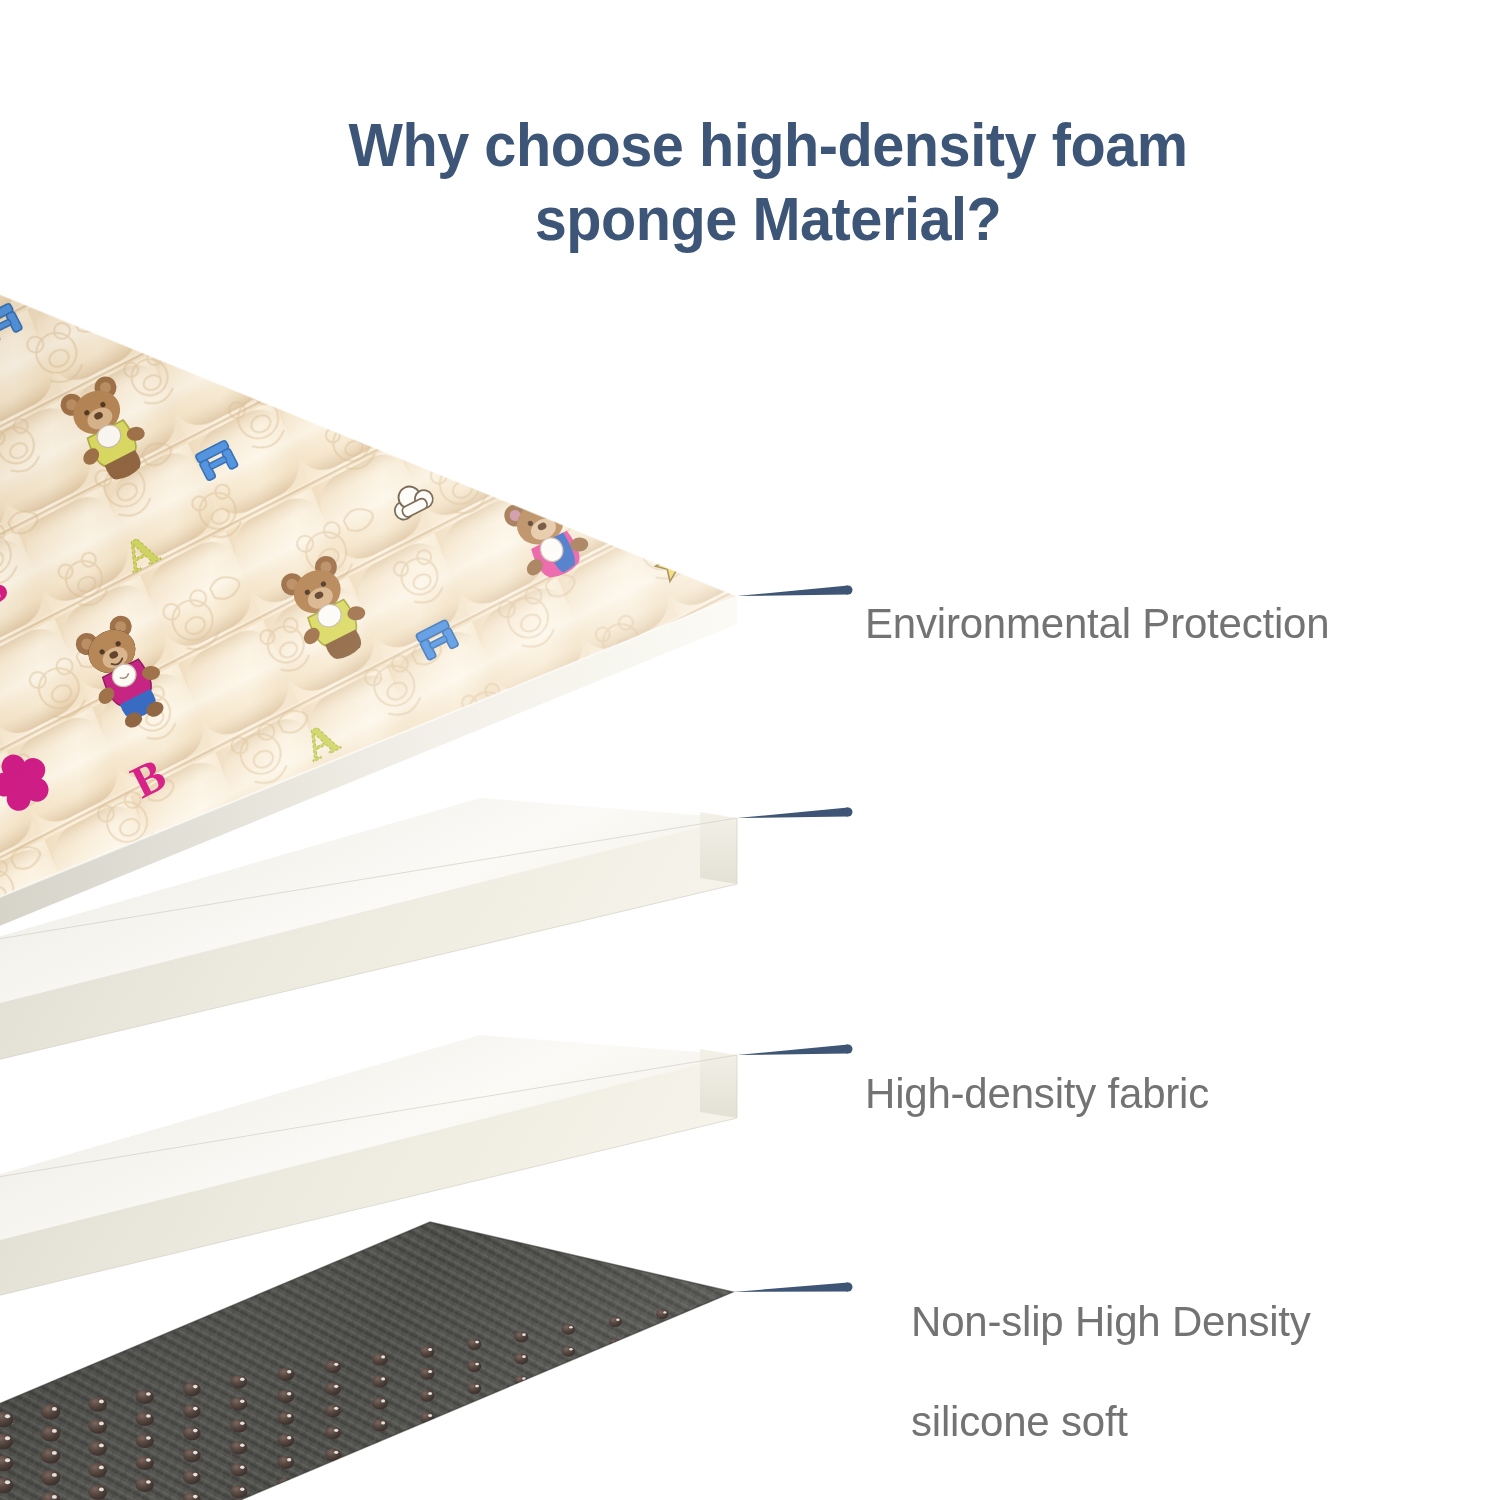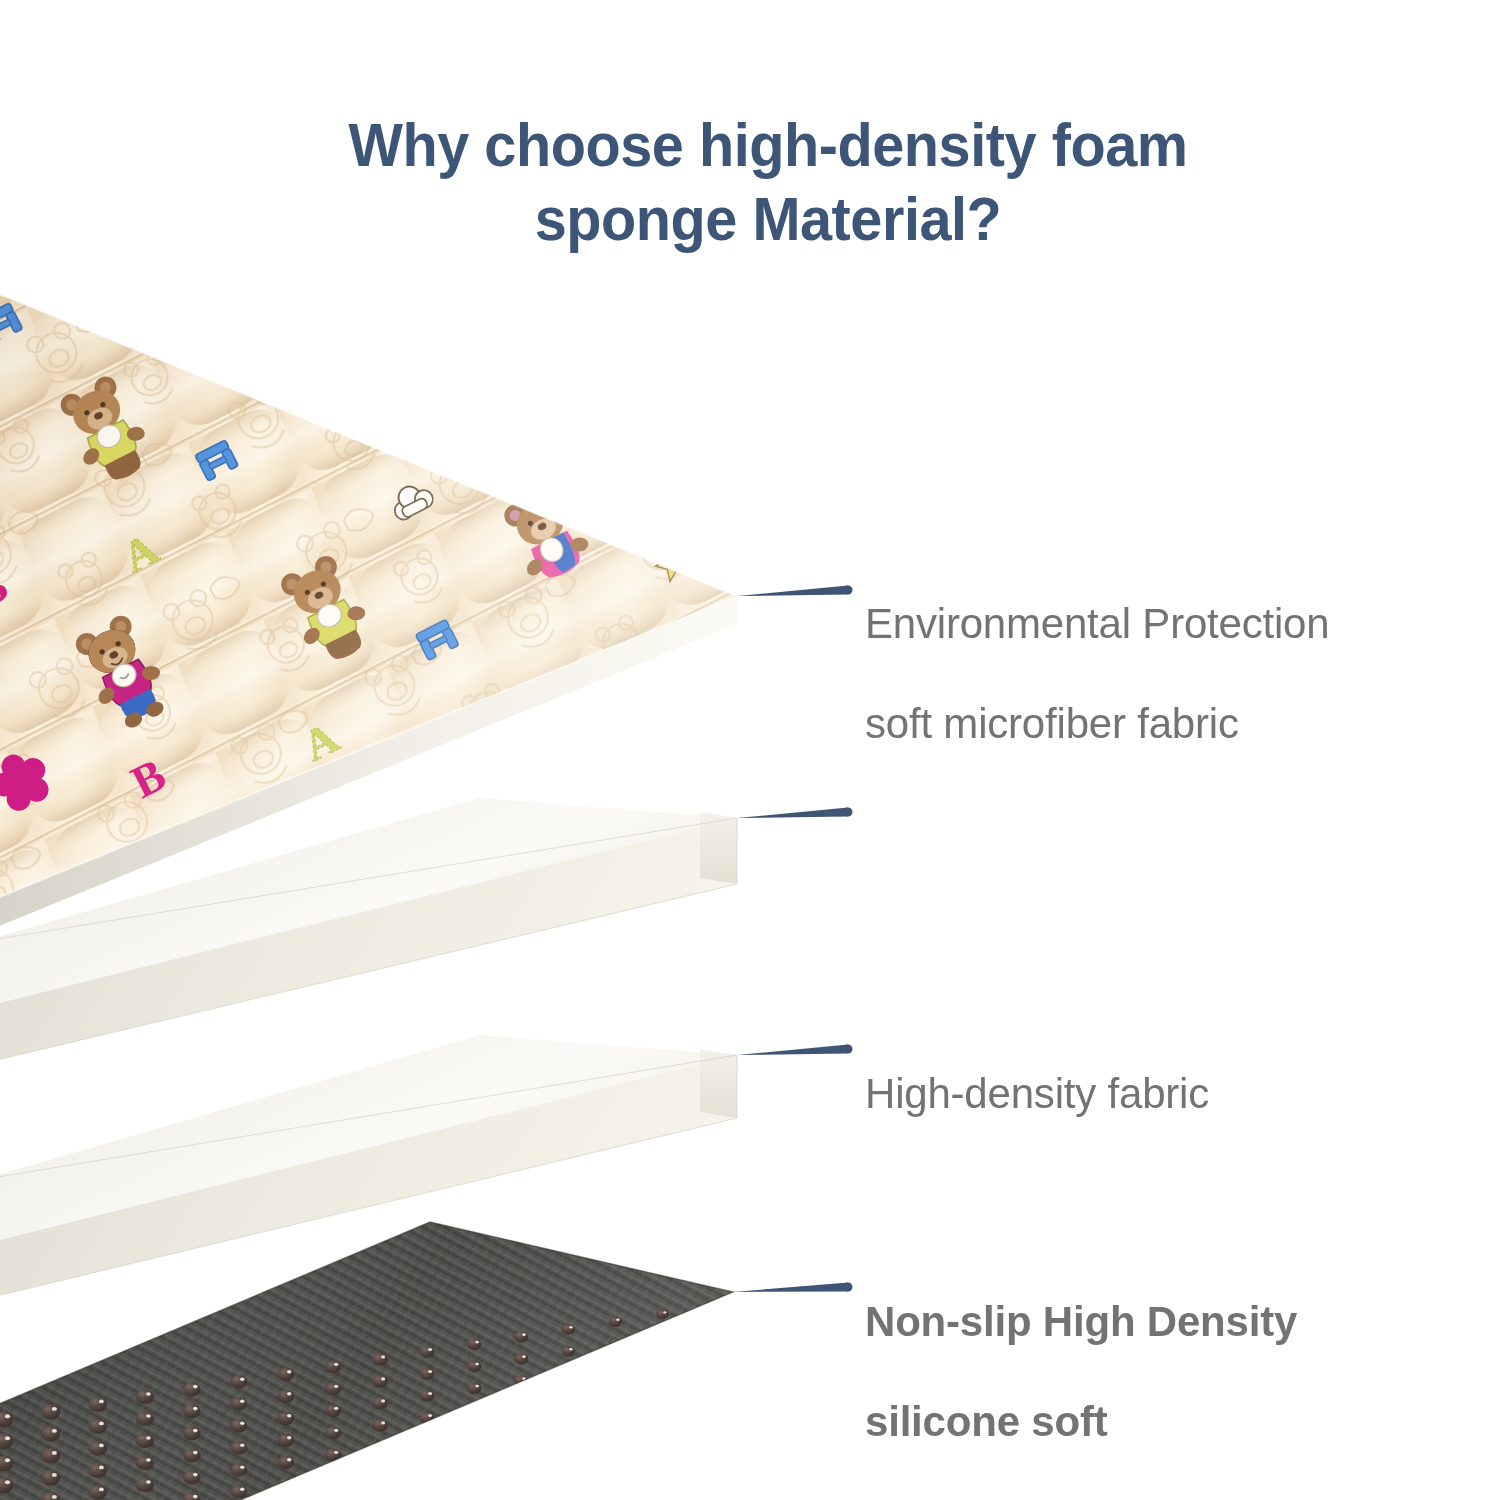--- a/index.html
+++ b/index.html
@@ -67,21 +67,21 @@
     font-size: 42px;
     line-height: 50px;
     letter-spacing: -0.2px;
     white-space: pre-line;
   }
   .callout .cl-line { display: block; }
 
   #callout-0 { left: 865px; top: 549px; }
   #callout-1 { left: 865px; top: 782px; }
   #callout-2 { left: 865px; top: 1019px; }
-  #callout-3 { left: 865px; top: 1247px; font-weight: bold; }
+  #callout-3 { left: 911px; top: 1247px; }
 </style>
 </head>
 <body>
 
 <div id="stage">
 
   <div class="title-block">
     <span class="title-line">Why choose high-density foam</span>
     <span class="title-line">sponge Material?</span>
   </div>
@@ -673,21 +673,20 @@
         <circle cx="848" cy="812" r="4.5" fill="#3f5575"></circle>
         <polygon points="737,1055 848,1044.5 848,1053.5" fill="#3f5575"></polygon>
         <circle cx="848" cy="1049" r="4.5" fill="#3f5575"></circle>
         <polygon points="733,1292 848,1282.5 848,1291.5" fill="#3f5575"></polygon>
         <circle cx="848" cy="1287" r="4.5" fill="#3f5575"></circle>
       </g>
   </svg>
 
   <div class="callout" id="callout-0">
     <span class="cl-line">Environmental Protection</span>
-    <span class="cl-line">soft microfiber fabric</span>
   </div>
 
 
   <div class="callout" id="callout-2">
     <span class="cl-line">High-density fabric</span>
   </div>
 
   <div class="callout" id="callout-3">
     <span class="cl-line">Non-slip High Density</span>
     <span class="cl-line">silicone soft</span>

